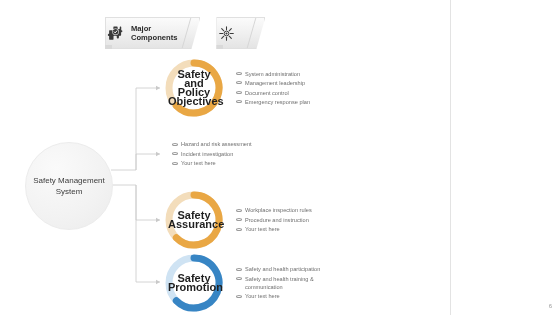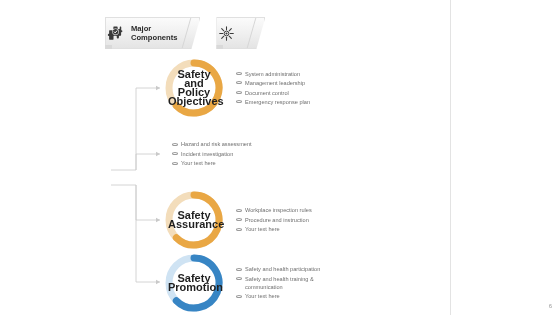--- a/index.html
+++ b/index.html
@@ -156,20 +156,25 @@
               <path d="M8.2 15.8l-3 3"></path>
           </g>
           <circle cx="12" cy="12" r="3.4" fill="none" stroke="#3a3a3a" stroke-width="1.4"></circle>
           <circle cx="12" cy="12" r="1.5" fill="#3a3a3a"></circle>
         </svg>
       </span>
     </div>
 
   </div>
 
+  <div class="hub">
+    <div class="hub-label">Safety
+Management
+System</div>
+  </div>
 
   <div class="row row0">
     <div class="ring">
       <svg width="64" height="64" viewBox="0 0 64 64">
         <circle cx="32" cy="32" r="25" fill="none" stroke="#f3ddbb" stroke-width="7"></circle>
         <path d="M32 7 A25 25 0 1 1 14.3 49.7" fill="none" stroke="#e8a33d" stroke-width="7" stroke-linecap="round" opacity="0.95"></path>
         <circle cx="32" cy="32" r="19.5" fill="#ffffff"></circle>
       </svg>
       <div class="ring-text">Safety and
 Policy

